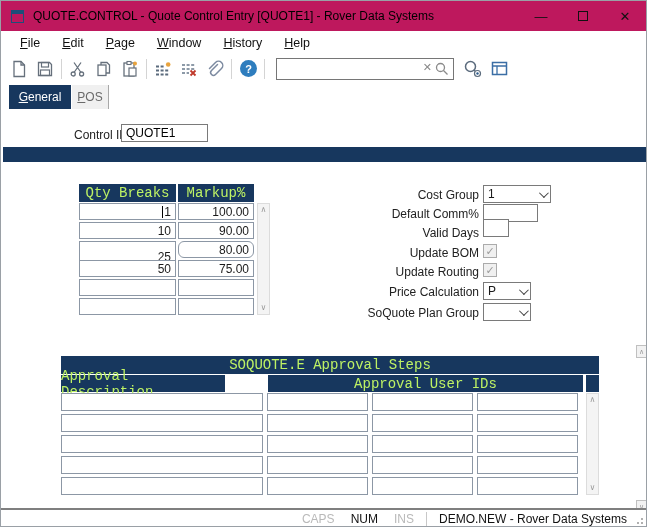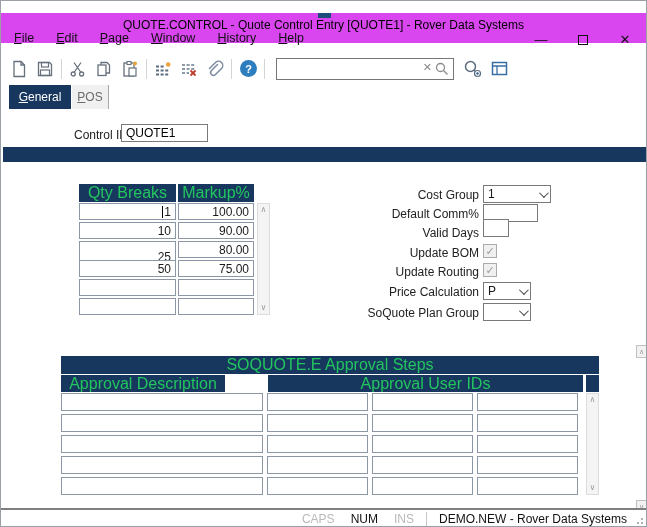--- a/index.html
+++ b/index.html
@@ -3,28 +3,28 @@
 <meta charset="utf-8">
 <style>
   * { margin:0; padding:0; box-sizing:border-box; }
   html,body { width:647px; height:527px; }
   body {
     font-family:"Liberation Sans","DejaVu Sans",sans-serif;
     font-size:12px; color:#1a1a1a; background:#ffffff;
     position:relative; border:1px solid #9aa0a6; overflow:hidden;
   }
   
-  .titlebar { position:absolute; left:0; top:12px; width:100%; height:30px; background:#d946ef; display:flex; align-items:center;flex-direction:column; }
+  .titlebar { position:absolute; left:0; top:0; width:100%; height:30px; background:#be185d; display:flex; align-items:center; }
   .app-icon { width:13px; height:13px; border:1.5px solid #1e4e79; border-top:4px solid #1e4e79; margin:0 9px 0 10px; }
   .title-text { font-size:12px; color:#000; white-space:nowrap; }
   .win-btns { margin-left:auto; display:flex; height:100%; }
   .win-btn { width:42px; height:100%; display:flex; align-items:center; justify-content:center; font-size:13px; color:#111; }
   .max-glyph { width:10px; height:10px; border:1px solid #111; }
   
-  .menubar { position:absolute; left:0; top:30px; width:100%; height:23px; display:flex; align-items:flex-start; padding-left:2px; }
+  .menubar { position:absolute; left:0; top:30px; width:100%; height:23px; display:flex; align-items:center; padding-left:8px; }
   .menu-item { padding:0 11px; font-size:12.5px; color:#111; }
   .menu-item u, .tab u { text-decoration:underline; }
   
   .toolbar { position:absolute; left:0; top:53px; width:100%; height:29px; display:flex; align-items:center; padding-left:5px; }
   .tb-icon { width:26px; height:24px; display:flex; align-items:center; justify-content:center; }
   .tb-sep { width:1px; height:20px; background:#d4d4d4; margin:0 3px; }
   .search-wrap { position:relative; margin-left:8px; }
   .search-input { width:178px; height:22px; border:1px solid #767676; font-size:12px; padding:0 36px 0 5px; font-family:inherit; }
   .search-x { position:absolute; right:22px; top:3px; color:#888; font-size:11px; }
   .search-mag { position:absolute; right:4px; top:3px; }
@@ -32,21 +32,21 @@
   .tabs { position:absolute; left:8px; top:84px; display:flex; }
   .tab { height:24px; display:flex; align-items:center; justify-content:center; font-size:12px; }
   .tab.active { background:#17375e; color:#fff; width:62px; }
   .tab.inactive { background:#f0f0f0; color:#6a6a6a; width:37px; border-right:1px solid #a8a8a8; margin-left:1px; }
   
   .label { position:absolute; text-align:right; color:#222; }
   .box { position:absolute; background:#fff; border:1px solid #7a7a7a; font-size:12px; padding:0 4px; display:flex; align-items:center; }
   input.box { font-family:inherit; }
   .navy-bar { position:absolute; left:2px; top:146px; width:643px; height:15px; background:#17375e; }
   
-  .th { position:absolute; background:#17375e; color:#22c55e; display:flex; align-items:center; justify-content:center; font-size:16px; }
+  .th { position:absolute; background:#17375e; color:#bef264; display:flex; align-items:center; justify-content:center; font-size:14px;font-family:Liberation Mono, monospace; }
   .cell { position:absolute; background:#fff; border:1px solid #8c97a5; display:flex; align-items:center; justify-content:flex-end; padding-right:4px; font-size:12px; }
   .caret { display:inline-block; width:1px; height:12px; background:#000; margin-right:1px; }
   
   .vscroll { position:absolute; width:13px; background:#f4f4f4; border:1px solid #dcdcdc; display:flex; flex-direction:column; justify-content:space-between; align-items:center; }
   .sc-arrow { font-size:8px; color:#9a9a9a; line-height:10px; padding:1px 0; }
   
   .combo { position:absolute; background:#fff; border:1px solid #7a7a7a; display:flex; align-items:center; padding:0 4px; font-size:12px; }
   .combo .chev { margin-left:auto; width:7px; height:7px; border-right:1.4px solid #444; border-bottom:1.4px solid #444; transform:rotate(45deg) translateY(-2px); }
   .checkbox { position:absolute; width:14px; height:14px; background:#f0f0f0; border:1px solid #ababab; display:flex; align-items:center; justify-content:center; font-size:11px; color:#9a9a9a; }
   
@@ -208,21 +208,21 @@
   </div>
 <div class="cell" style="left:78px;top:221px;width:97px;height:17px;">
     <span>10</span>
   </div>
 <div class="cell" style="left:177px;top:221px;width:76px;height:17px;">
     <span>90.00</span>
   </div>
 <div class="cell" style="left:78px;top:240px;width:97px;height:32px;">
     <span>25</span>
   </div>
-<div class="cell" style="left:177px;top:240px;width:76px;height:17px;">
+<div class="cell" style="left:177px;top:240px;width:76px;height:17px;border-radius:6px;">
     <span>80.00</span>
   </div>
 <div class="cell" style="left:78px;top:259px;width:97px;height:17px;">
     <span>50</span>
   </div>
 <div class="cell" style="left:177px;top:259px;width:76px;height:17px;">
     <span>75.00</span>
   </div>
 <div class="cell" style="left:78px;top:278px;width:97px;height:17px;">
     <span></span>

